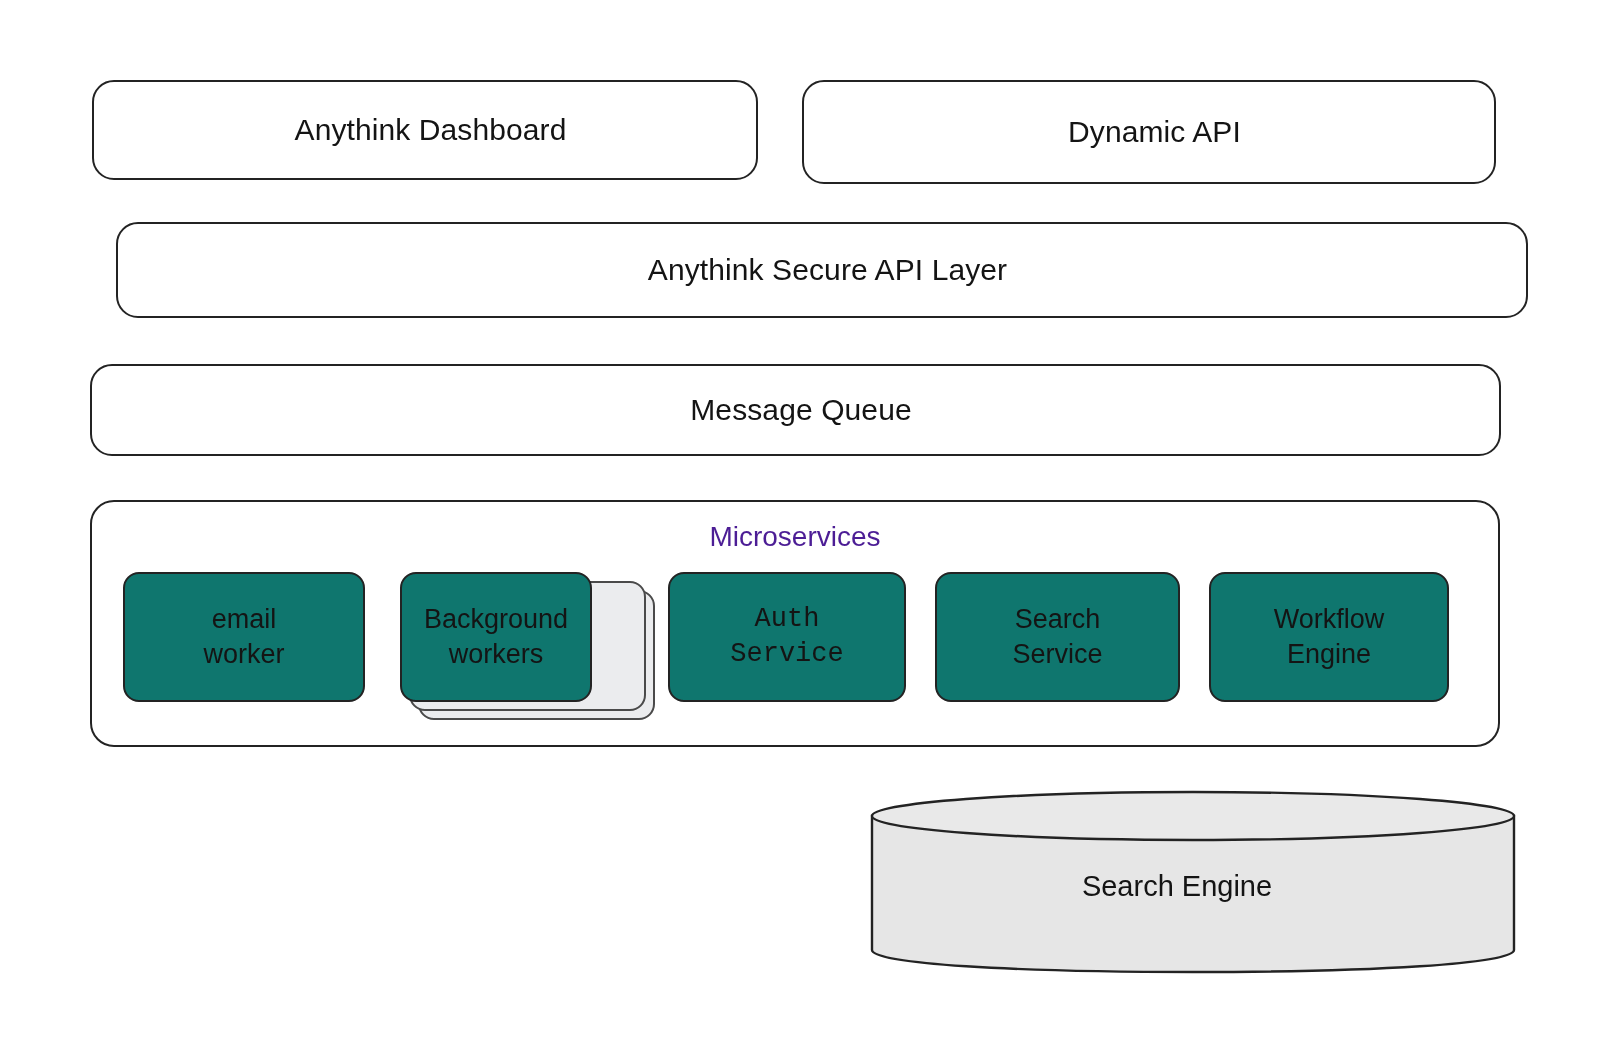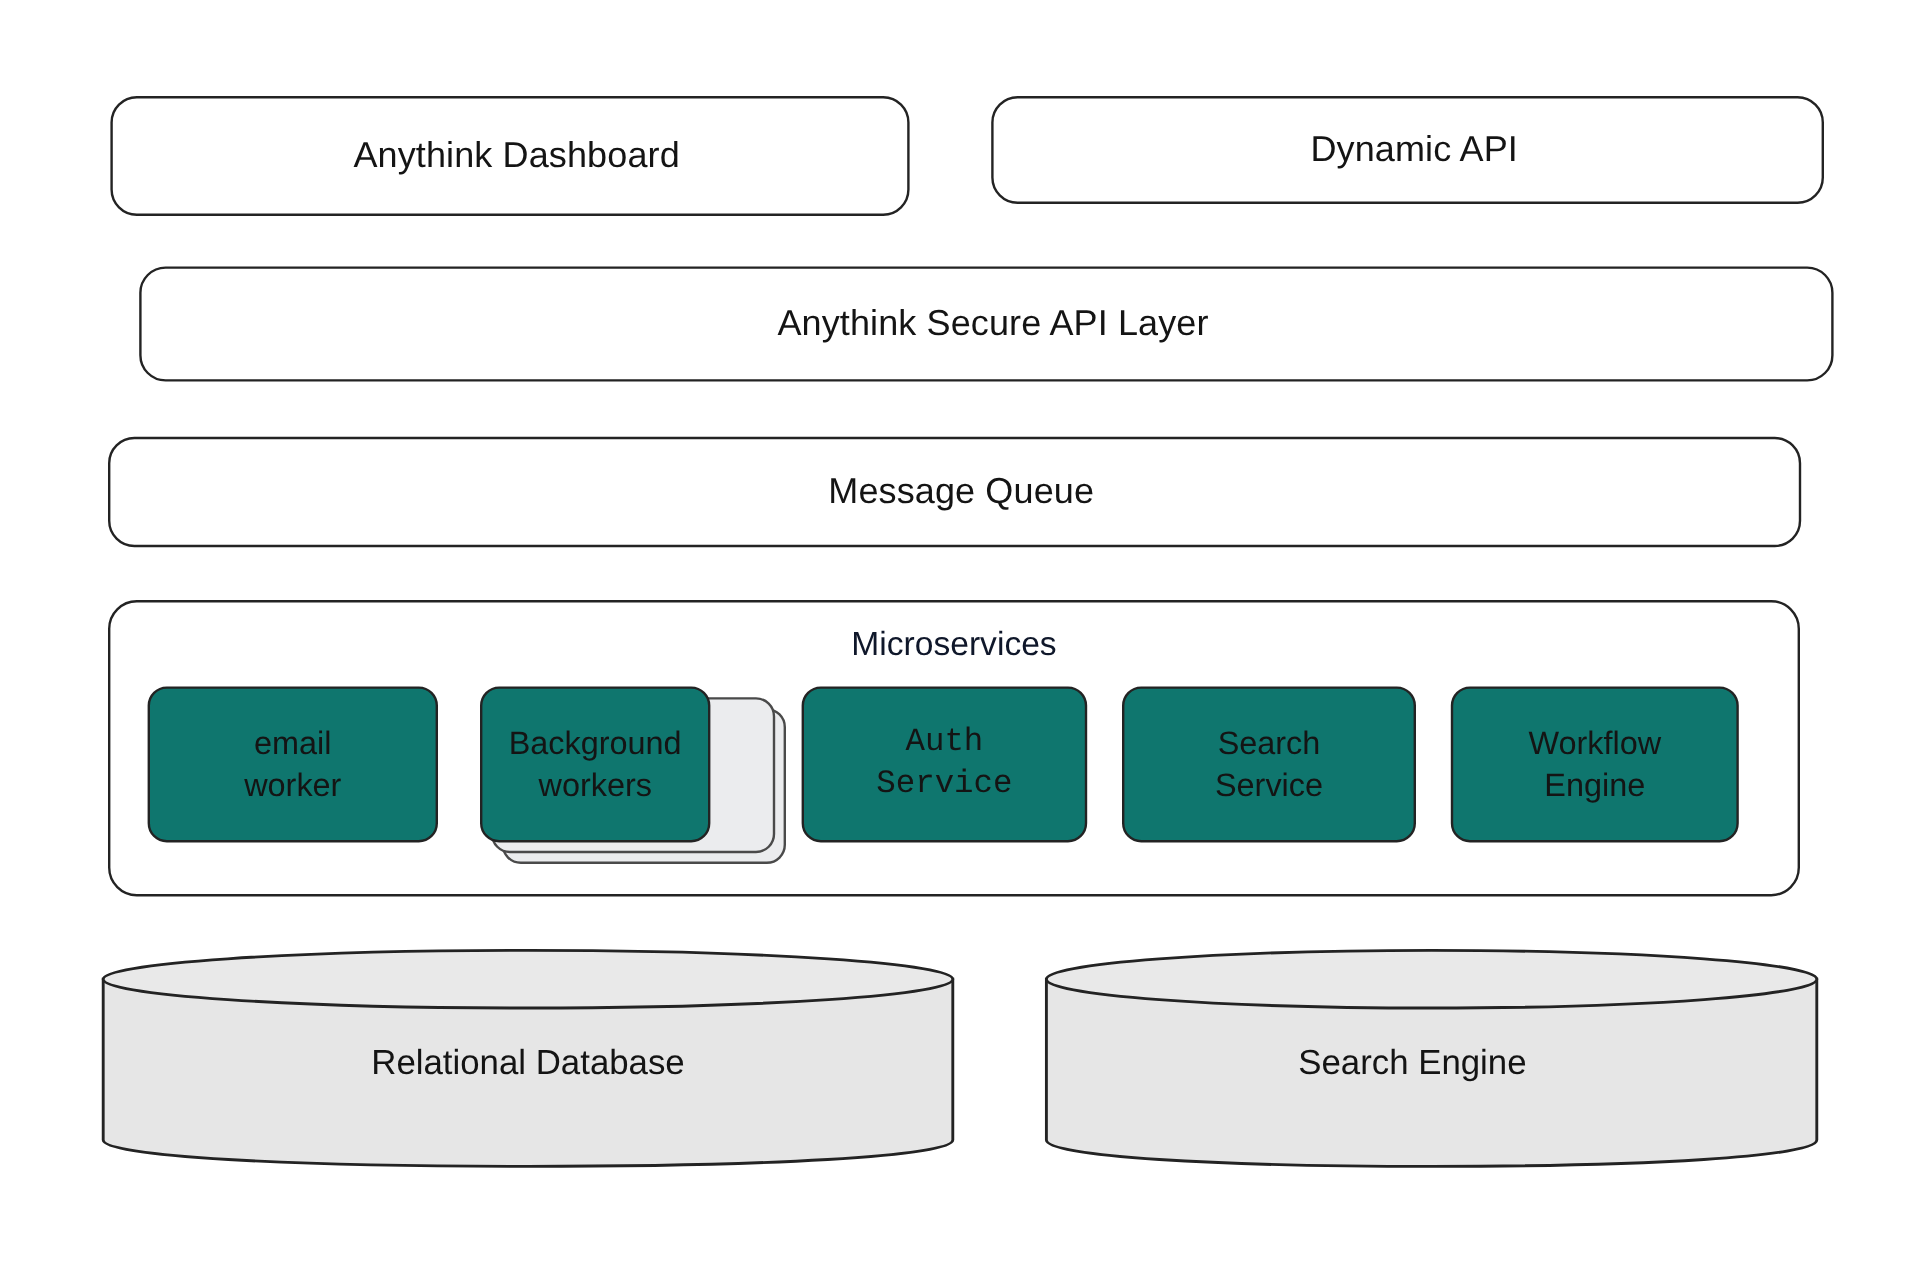--- a/index.html
+++ b/index.html
@@ -42,21 +42,21 @@
     font-size: 30px;
     color: #141414;
     letter-spacing: 0.1px;
   }
 
   
   #node-dashboard {
     left: 92px;  top: 80px;  width: 666px;  height: 100px;
   }
   #node-dynamic-api {
-    left: 826px; top: 80px;  width: 694px;  height: 90px;
+    left: 802px; top: 80px;  width: 694px;  height: 104px;
   }
 
   
   #node-secure-api {
     left: 90px;  top: 222px; width: 1412px; height: 96px; margin-left: 26px;
   }
 
   
   #node-message-queue {
     left: 90px;  top: 364px; width: 1411px; height: 92px;
@@ -67,21 +67,21 @@
     left: 90px;  top: 500px; width: 1410px; height: 247px;
     border-radius: 24px;
     display: block;
   }
   #microservices-title {
     position: absolute;
     left: 0; right: 0;
     top: 18px;
     text-align: center;
     font-size: 28px;
-    color: #0f172a;
+    color: #4c1d95;
   }
 
   .service-box {
     position: absolute;
     box-sizing: border-box;
     border: 2px solid #232323;
     border-radius: 16px;
     background: #0f766e;
     display: flex;
     align-items: center;
@@ -195,27 +195,20 @@
     </div>
 
     <div class="service-box" id="svc-workflow">
       <span class="service-label">
         <span>Workflow</span><br>
         <span>Engine</span>
       </span>
     </div>
   </div>
 
-  <div class="cylinder" id="cyl-relational">
-    <svg width="712" height="184" viewBox="0 0 712 184">
-      <path d="M2,26 L2,160 C2,174 162,182 356,182 C550,182 710,174 710,160 L710,26 Z" fill="#e6e6e6" stroke="#232323" stroke-width="2.4"></path>
-      <ellipse cx="356" cy="26" rx="354" ry="24" fill="#e9e9e9" stroke="#232323" stroke-width="2.4"></ellipse>
-    </svg>
-    <div class="cyl-label">Relational Database</div>
-  </div>
 
   <div class="cylinder" id="cyl-searchengine">
     <svg width="646" height="184" viewBox="0 0 646 184">
       <path d="M2,26 L2,160 C2,174 146,182 323,182 C500,182 644,174 644,160 L644,26 Z" fill="#e6e6e6" stroke="#232323" stroke-width="2.4"></path>
       <ellipse cx="323" cy="26" rx="321" ry="24" fill="#e9e9e9" stroke="#232323" stroke-width="2.4"></ellipse>
     </svg>
     <div class="cyl-label">Search Engine</div>
   </div>
 
 </div>

